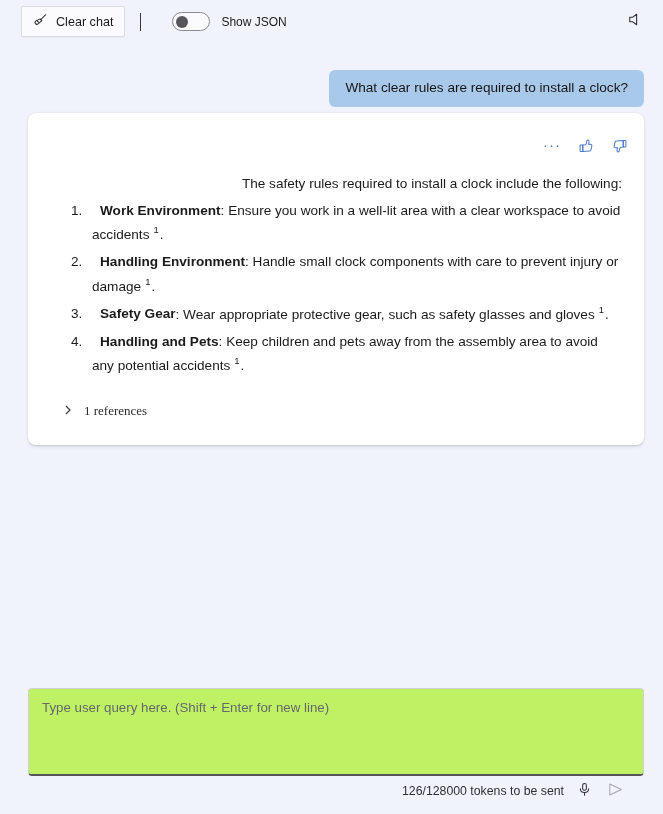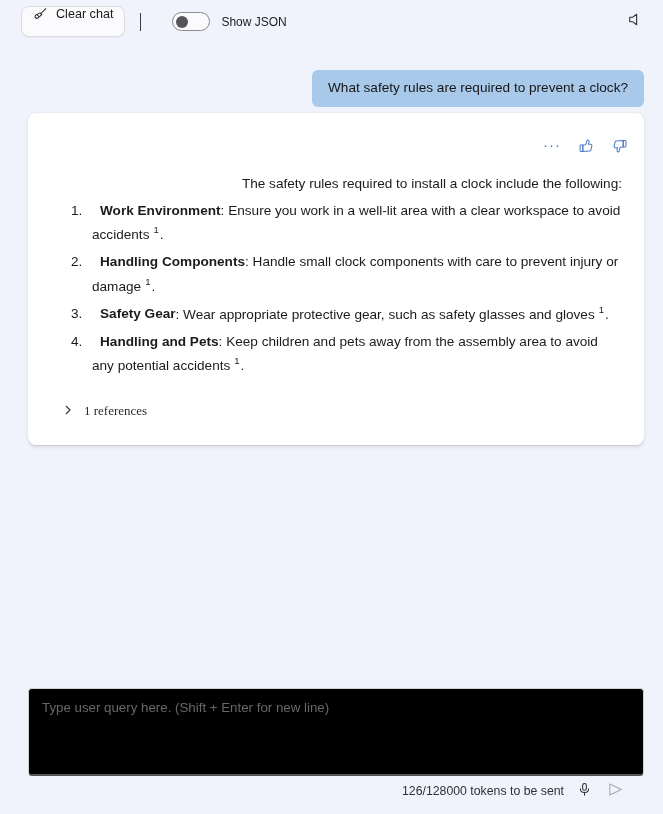--- a/index.html
+++ b/index.html
@@ -21,26 +21,27 @@
     position: absolute;
     top: 0; left: 0;
     width: 663px; height: 43px;
     display: flex;
     align-items: center;
     padding-left: 21px;
     gap: 0px;
   }
   .tb-btn {
     display: flex;
+    align-items: center;
     gap: 8px;
     height: 31px;
     padding: 0 11px;
     background: #fbfbfd;
     border: 1px solid #dcdce0;
-    border-radius: 8px;
+    border-radius: 2px;
     font-size: 12.6px;
     color: #1b1b1b;
     cursor: pointer;
     white-space: nowrap;
     box-shadow: 0 1px 0 rgba(0,0,0,0.035);
   }
   .tb-divider {
     width: 1px;
     height: 18px;
     background: #3a3a3a;
@@ -167,21 +168,21 @@
     border-radius: 4px;
     font-family: Liberation Serif, serif;
   }
   .chev { width: 12px; height: 12px; color: #3d3d3d; display:block; }
 
   
   .composer {
     position: absolute;
     left: 28px; top: 688px;
     width: 616px; height: 88px;
-    background: #000000;
+    background: #bef264;
     border: 1px solid #cfcfd4;
     border-bottom: 2px solid #56565a;
     border-radius: 4px;
     cursor: text;
   }
   .composer .ph {
     position: absolute;
     left: 13px; top: 11px;
     font-size: 13.3px;
     color: #67676c;
@@ -237,21 +238,21 @@
   <div class="speaker-btn">
     <span>
       <svg width="17" height="17" viewBox="0 0 18 18" fill="none" stroke="#2e2e33" stroke-width="1.15" stroke-linejoin="round">
         <path d="M10.2 3.4 L5.8 6.7 H2.9 v4.6 H5.8 L10.2 14.6 Z"></path>
       </svg>
     </span>
   </div>
 </div>
 
 <div class="user-row">
-  <div class="user-bubble">What safety rules are required to prevent a clock?</div>
+  <div class="user-bubble">What clear rules are required to install a clock?</div>
 </div>
 
 <div class="card">
 
   <div class="card-actions">
     <div class="act-btn">
       <span class="act-dots">···</span>
     </div>
     <div class="act-btn">
       <span>
@@ -274,21 +275,21 @@
   </div>
 
   <div class="card-body">
     <p class="intro">The safety rules required to install a clock include the following:</p>
 
     <ol class="answers">
       <li>
         <b>Work Environment</b><span>:</span><span> Ensure you work in a well-lit area with a clear workspace to avoid accidents</span><sup class="cite">1</sup><span>.</span>
       </li>
       <li>
-        <b>Handling Components</b><span>:</span><span> Handle small clock components with care to prevent injury or damage</span><sup class="cite">1</sup><span>.</span>
+        <b>Handling Environment</b><span>:</span><span> Handle small clock components with care to prevent injury or damage</span><sup class="cite">1</sup><span>.</span>
       </li>
       <li>
         <b>Safety Gear</b><span>:</span><span> Wear appropriate protective gear, such as safety glasses and gloves</span><sup class="cite">1</sup><span>.</span>
       </li>
       <li>
         <b>Handling and Pets</b><span>:</span><span> Keep children and pets away from the assembly area to avoid any potential accidents</span><sup class="cite">1</sup><span>.</span>
       </li>
     </ol>
 
     <div class="refs">

